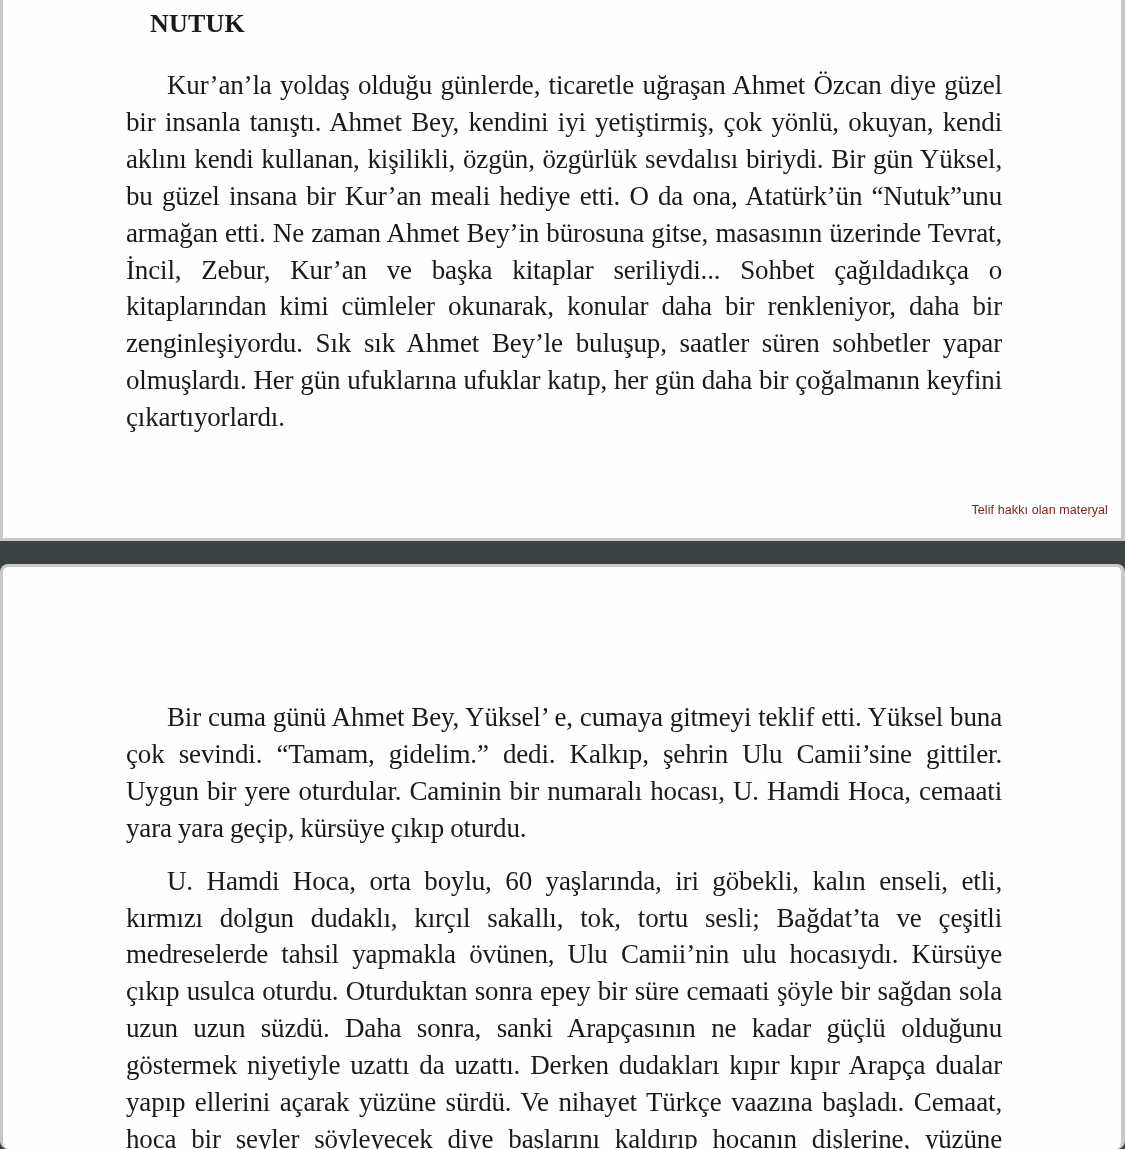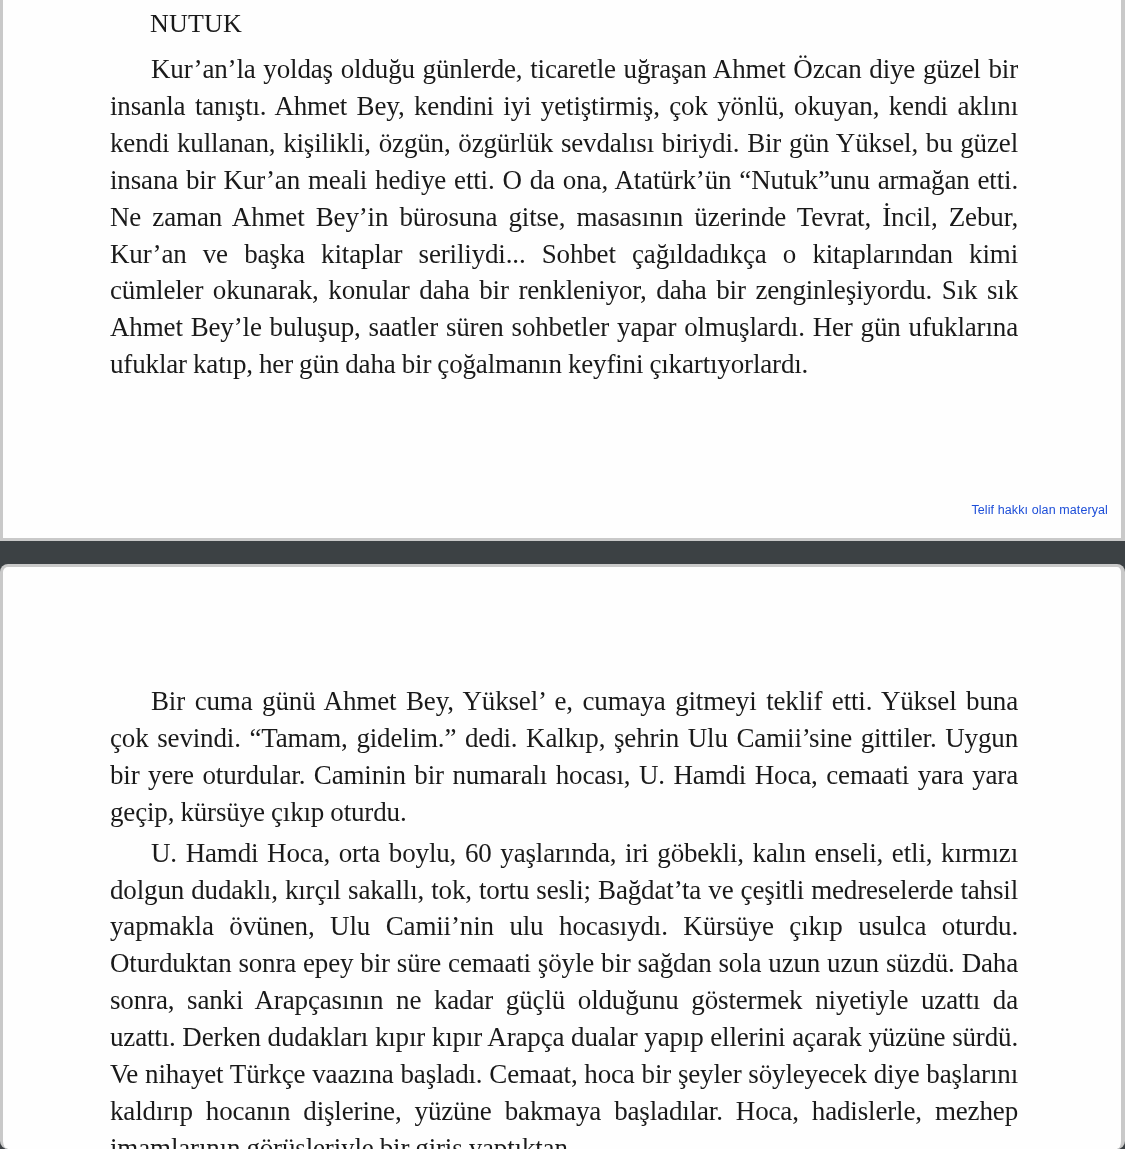--- a/index.html
+++ b/index.html
@@ -52,46 +52,46 @@
       line-height: 36.9px;
       text-align: justify;
       letter-spacing: -0.15px;
       word-spacing: -0.5px;
     }
     .heading {
       position: absolute;
       left: 147px;
       top: 6px;
       font-size: 26px;
-      font-weight: normal;
+      font-weight: bold;
       line-height: 36px;
       letter-spacing: 0.2px;
       margin: 0;
     }
     #page1 .text-block {
       top: 51px;
     }
     #page2 .text-block {
       top: 680px;
       top: 116px;
     }
     .para {
-      margin: 0;
+      margin: 16px;
       text-indent: 41px;
     }
     .para + .para {
       margin-top: 4px;
     }
     .watermark {
       position: absolute;
       right: 13px;
       top: 503px;
       font-family: "Liberation Sans", "DejaVu Sans", sans-serif;
       font-size: 12.5px;
-      color: #1d4ed8;
+      color: #7f1d1d;
       letter-spacing: 0.1px;
     }
   </style>
 </head>
 <body>
 
 <div class="page" id="page1">
   <h1 class="heading">NUTUK</h1>
   <div class="text-block">
     <p class="para">Kur’an’la yoldaş olduğu günlerde, ticaretle uğraşan Ahmet Özcan diye güzel bir insanla tanıştı. Ahmet Bey, kendini iyi yetiştirmiş, çok yönlü, okuyan, kendi aklını kendi kullanan, kişilikli, özgün, özgürlük sevdalısı biriydi. Bir gün Yüksel, bu güzel insana bir Kur’an meali hediye etti. O da ona, Atatürk’ün “Nutuk”unu armağan etti. Ne zaman Ahmet Bey’in bürosuna gitse, masasının üzerinde Tevrat, İncil, Zebur, Kur’an ve başka kitaplar seriliydi... Sohbet çağıldadıkça o kitaplarından kimi cümleler okunarak, konular daha bir renkleniyor, daha bir zenginleşiyordu. Sık sık Ahmet Bey’le buluşup, saatler süren sohbetler yapar olmuşlardı. Her gün ufuklarına ufuklar katıp, her gün daha bir çoğalmanın keyfini çıkartıyorlardı.</p>

